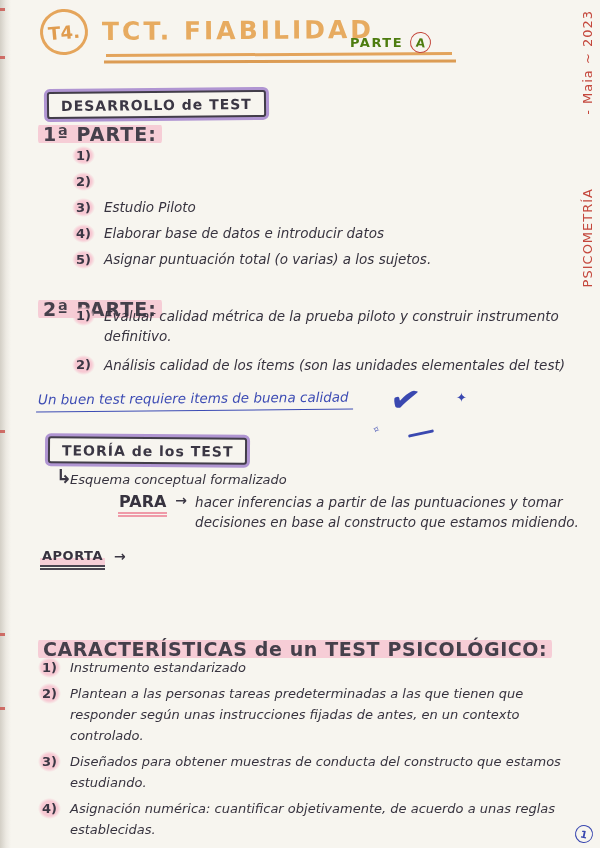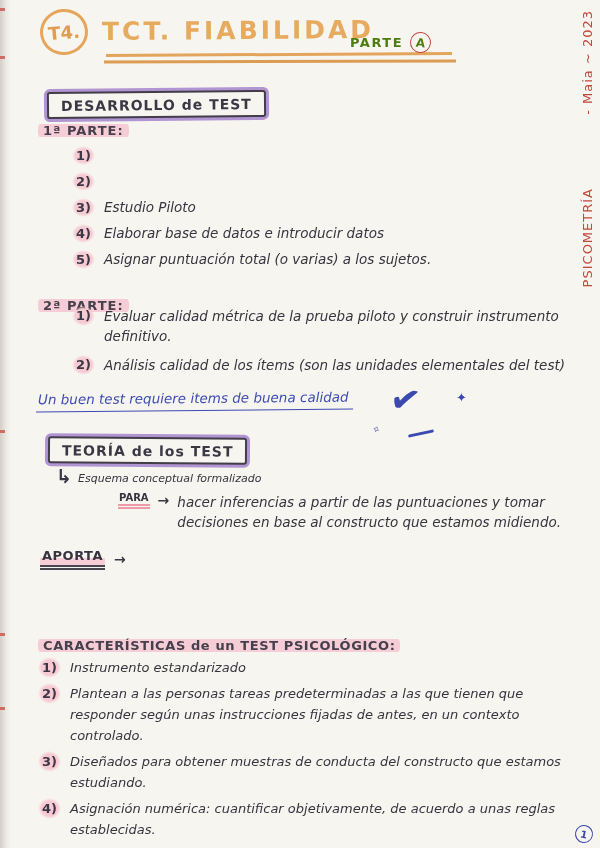--- a/index.html
+++ b/index.html
@@ -41,21 +41,21 @@
     border:2px solid #423d49;border-radius:3px;
     box-shadow:0 0 0 3px #b095d2;
     font-weight:bold;font-size:14px;letter-spacing:1px;color:#3b3744;background:#f7f5ef;
   }
   .box-desarrollo{left:47px;top:91px;transform:rotate(-.6deg);}
   .box-teoria{left:48px;top:437px;transform:rotate(.4deg);}
 
   
   .hl{background:linear-gradient(180deg,rgba(248,200,210,0) 12%,#f6cdd6 13%,#f6cdd6 88%,rgba(248,200,210,0) 89%);
     padding:1px 5px;border-radius:6px;}
-  .parte-h{position:absolute;font-size:13px;font-weight:bold;color:#45404b;letter-spacing:1px;}
+  .parte-h{position:absolute;font-size:19px;font-weight:bold;color:#45404b;letter-spacing:1px;}
   .h-p1{left:38px;top:123px;}
   .h-p2{left:38px;top:283px;margin-top:15px;}
   .h-car{left:38px;top:638px;letter-spacing:.6px;}
 
   .num-list{position:absolute;font-size:13.5px;font-style:italic;line-height:19px;}
   .list-p1{left:72px;top:146px;width:500px;}
   .list-p2{left:72px;top:306px;width:495px;line-height:20px;}
   .list-car{left:38px;top:657px;width:535px;line-height:21px;font-size:13px;}
   .lrow{display:flex;align-items:flex-start;margin-bottom:7px;}
   .list-p2 .lrow{margin-bottom:9px;}
@@ -70,27 +70,27 @@
   .key-idea{position:absolute;left:36px;top:390px;color:#3d4cb4;font-size:13.5px;font-style:italic;
     border-bottom:1.8px solid #3d4cb4;padding:0 4px 4px 2px;transform:rotate(-.5deg);}
   .check-doodle{position:absolute;left:390px;top:382px;color:#3a48b0;font-size:36px;font-weight:bold;
     transform:rotate(10deg);line-height:1;}
   .sparkle-1{position:absolute;left:456px;top:390px;color:#3a48b0;font-size:13px;}
   .sparkle-2{position:absolute;left:372px;top:424px;color:#3a48b0;font-size:10px;transform:rotate(20deg);}
   .doodle-dash{position:absolute;left:408px;top:432px;width:26px;height:3px;background:#3a48b0;transform:rotate(-12deg);border-radius:2px;}
 
   
   .branch-arrow{position:absolute;left:56px;top:465px;font-size:19px;font-weight:bold;color:#3b3744;}
-  .definition{position:absolute;left:78px;top:472px;font-size:11px;font-style:italic;}
+  .definition{position:absolute;left:70px;top:472px;font-size:13px;font-style:italic;}
   .para-row{position:absolute;left:118px;top:492px;display:flex;align-items:flex-start;gap:8px;font-size:13.5px;}
-  .para-label{font-weight:bold;font-size:10px;border-bottom:5px double #ef9aa8;padding:0 1px 1px;}
+  .para-label{font-weight:bold;font-size:16px;border-bottom:5px double #ef9aa8;padding:0 1px 1px;}
   .arrow{font-size:14px;font-weight:bold;color:#3b3744;}
   .para-text{font-style:italic;max-width:408px;line-height:20px;}
 
-  .aporta-row{position:absolute;left:40px;top:548px;display:flex;align-items:center;gap:9px;font-size:13.5px;}
+  .aporta-row{position:absolute;left:40px;top:548px;display:flex;align-items:flex-start;gap:9px;font-size:13.5px;}
   .aporta-label{font-weight:bold;font-size:13px;letter-spacing:.5px;
     background:linear-gradient(180deg,rgba(248,200,210,0) 60%,#f6cdd6 61%,#f6cdd6 100%);
     border-bottom:5px double #4a4450;padding:0 2px 2px;}
   .aporta-items{display:flex;flex-direction:column;gap:3px;}
   .aporta-item{font-style:italic;max-width:400px;line-height:20px;padding-left:10px;text-indent:-10px;}
   .dash{font-style:normal;font-weight:bold;margin-right:4px;}
 
   
   .page-num{position:absolute;right:7px;bottom:5px;width:16px;height:16px;
     border:1.6px solid #3a48b0;border-radius:50%;display:flex;align-items:center;justify-content:center;

